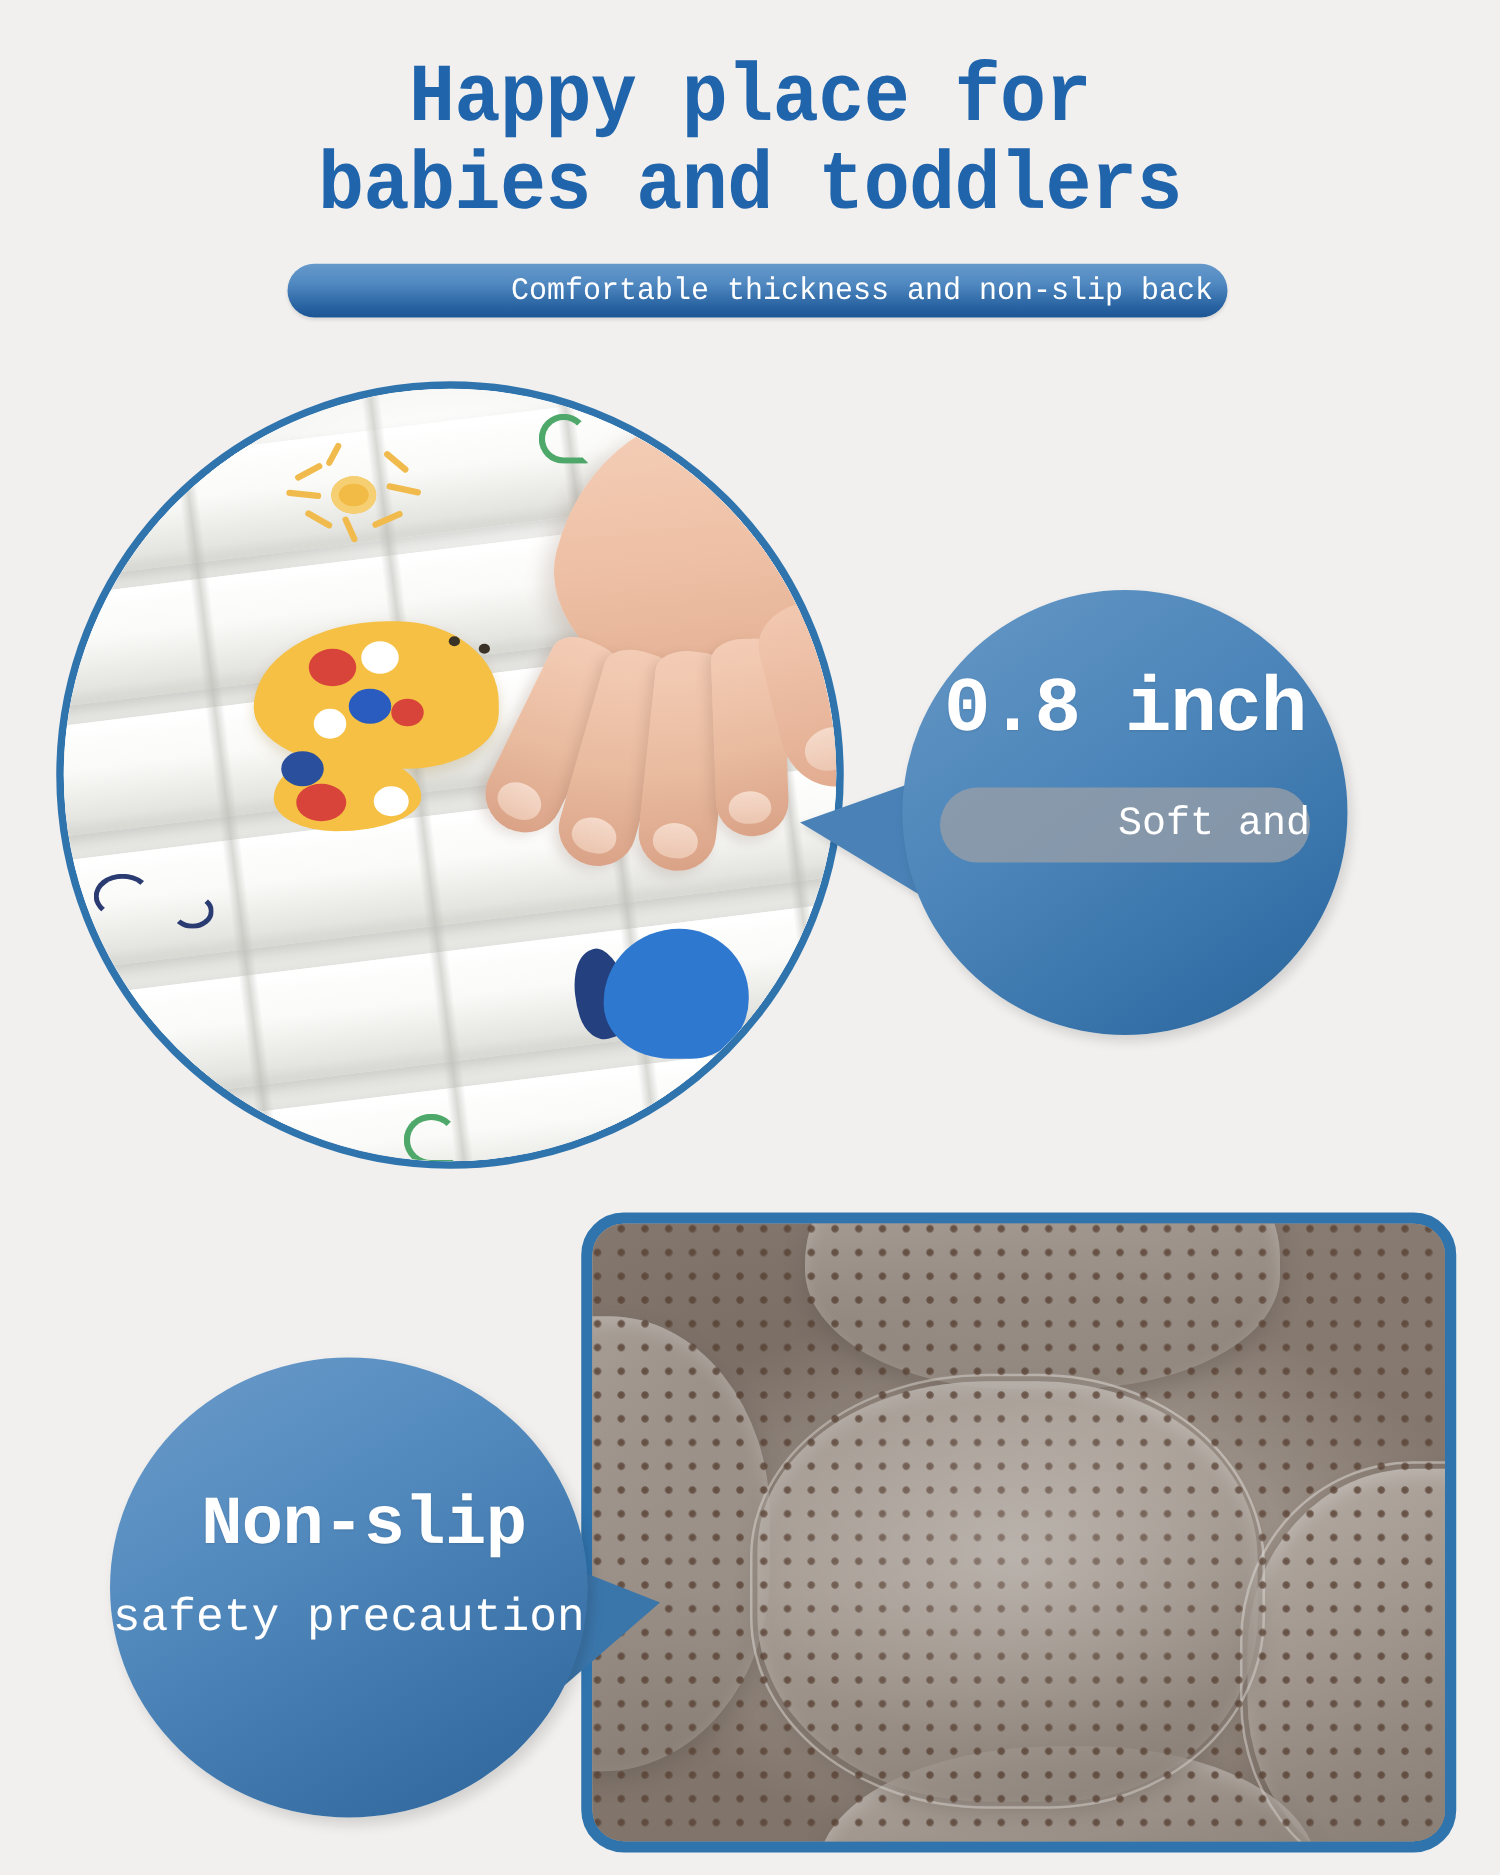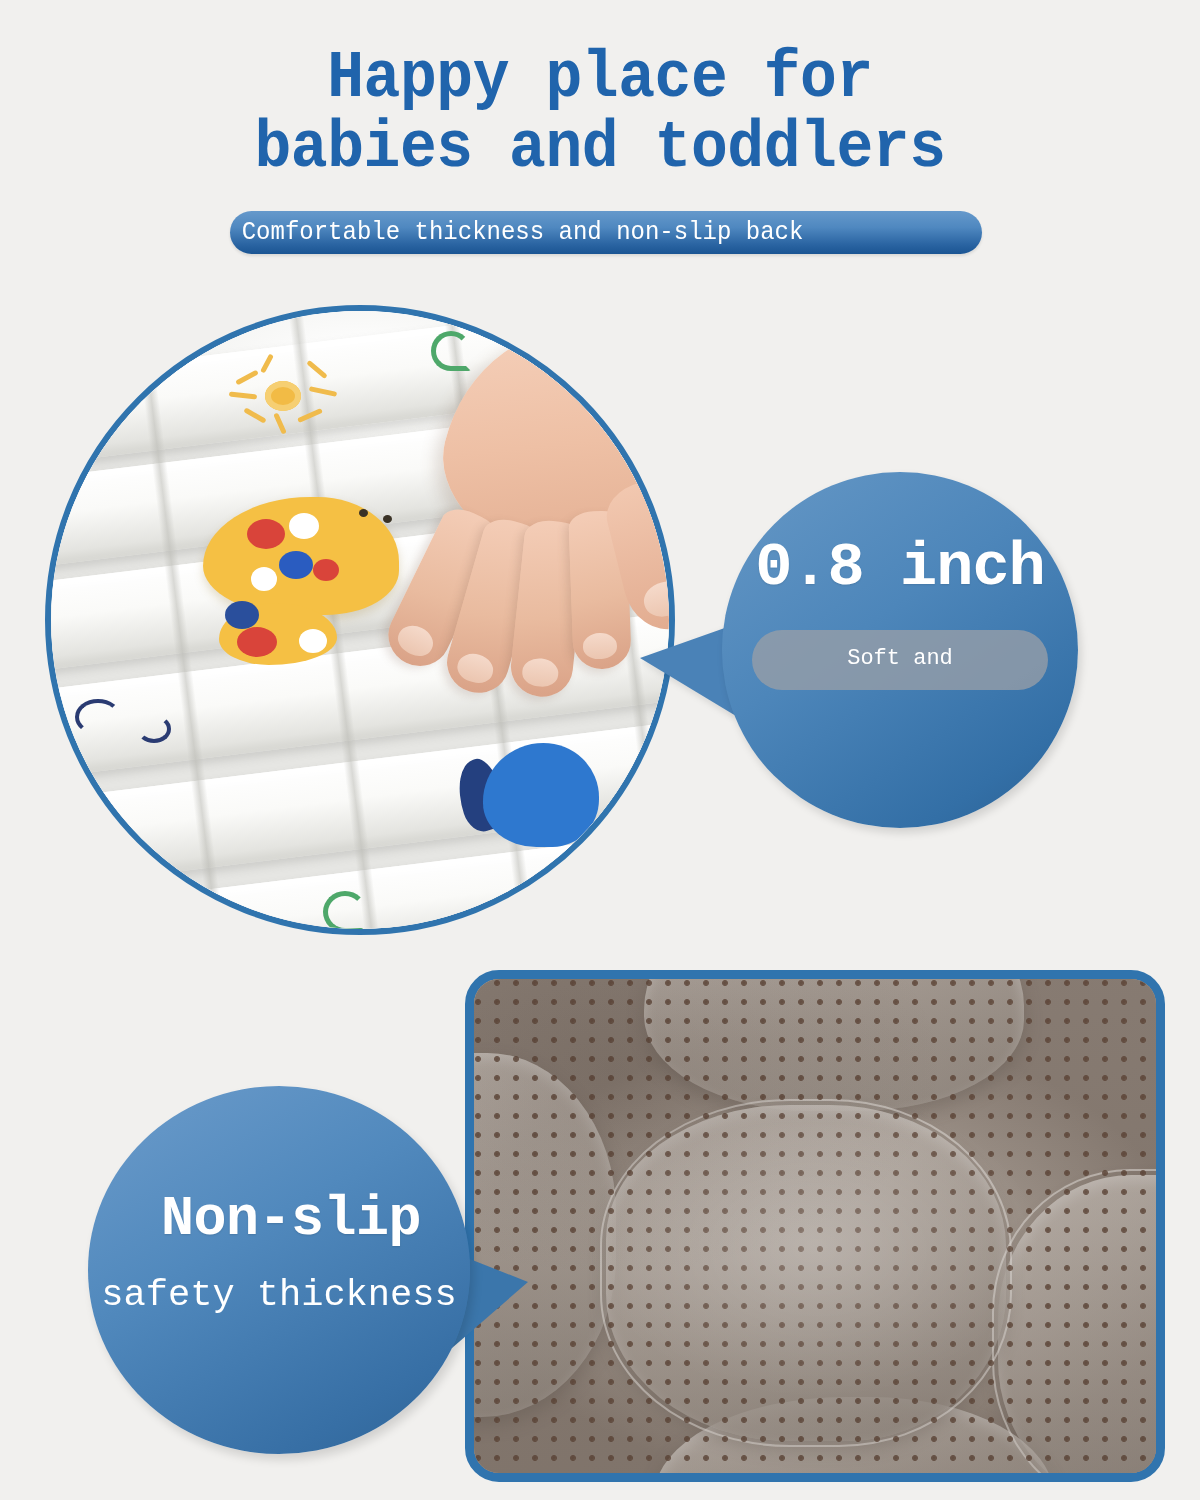--- a/index.html
+++ b/index.html
@@ -46,21 +46,21 @@
     position: absolute;
     left: 230px;
     top: 211px;
     width: 752px;
     height: 43px;
     border-radius: 22px;
     background: linear-gradient(180deg, #6699cb 0%, #4f88c0 38%, #2a64a2 78%, #1b5593 100%);
     box-shadow: 0 2px 3px rgba(0,0,0,0.10);
     display: flex;
     align-items: center;
-    justify-content: flex-start;
+    justify-content: flex-end;
   }
   .subtitle-pill .pill-text {
     color: #ffffff;
     font-size: 25px;
     font-weight: 400;
     letter-spacing: 0px;
     transform: scaleX(0.96);
     white-space: nowrap;
   }
 
@@ -247,23 +247,23 @@
     letter-spacing: -1px;
     text-shadow: 0 1px 2px rgba(0,0,0,0.10);
   }
   .badge-inch .sub-pill {
     position: absolute;
     left: 30px; top: 158px;
     width: 296px;
     padding: 10px 0 12px;
     border-radius: 54px;
     background: rgba(150,157,168,0.80);
-    text-align: center;
+    text-align: right;
     color: #ffffff;
-    font-size: 22px;
+    font-size: 32px;
     line-height: 38px;
     font-weight: 400;
   }
 
   
   .photo-rect {
     position: absolute;
     left: 465px; top: 970px;
     width: 700px; height: 512px;
     border: 9px solid #3074ae;
@@ -478,16 +478,16 @@
       <div class="stitch" style="left:518px; top:190px; width:300px; height:342px;"></div>
       <div class="dots-layer"></div>
       <div class="dots-shade"></div>
     </div>
   </div>
 
   <div class="badge-nonslip">
     <div class="tail"></div>
     <div class="bubble"></div>
     <div class="ns-title">Non-slip</div>
-    <div class="ns-sub">safety thickness</div>
+    <div class="ns-sub">safety precaution</div>
   </div>
 
 </div>
 
 </body></html>

